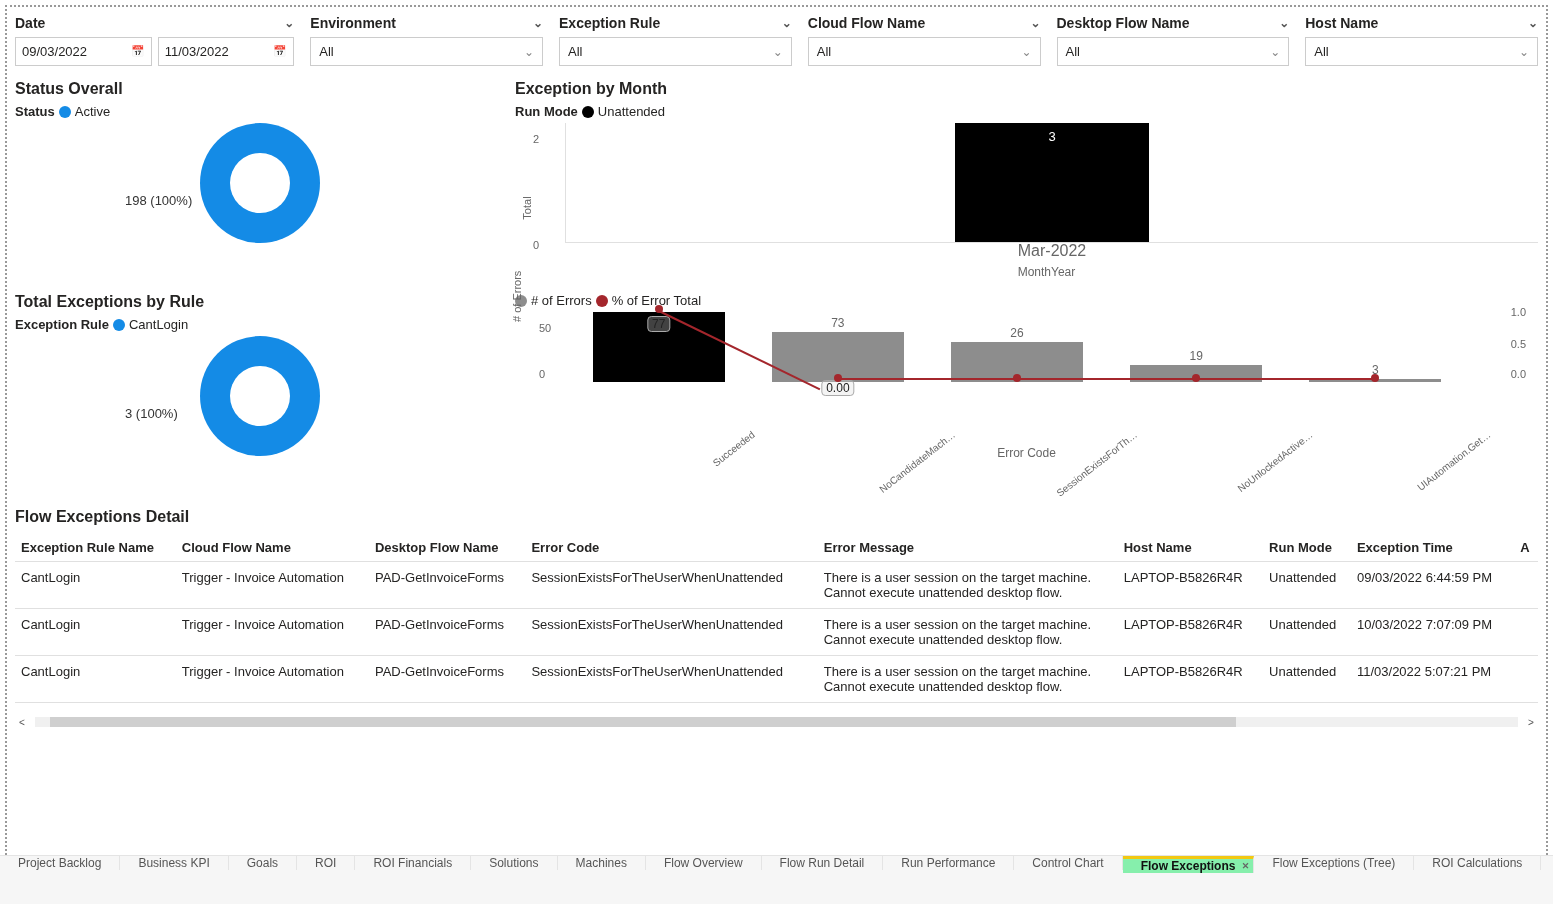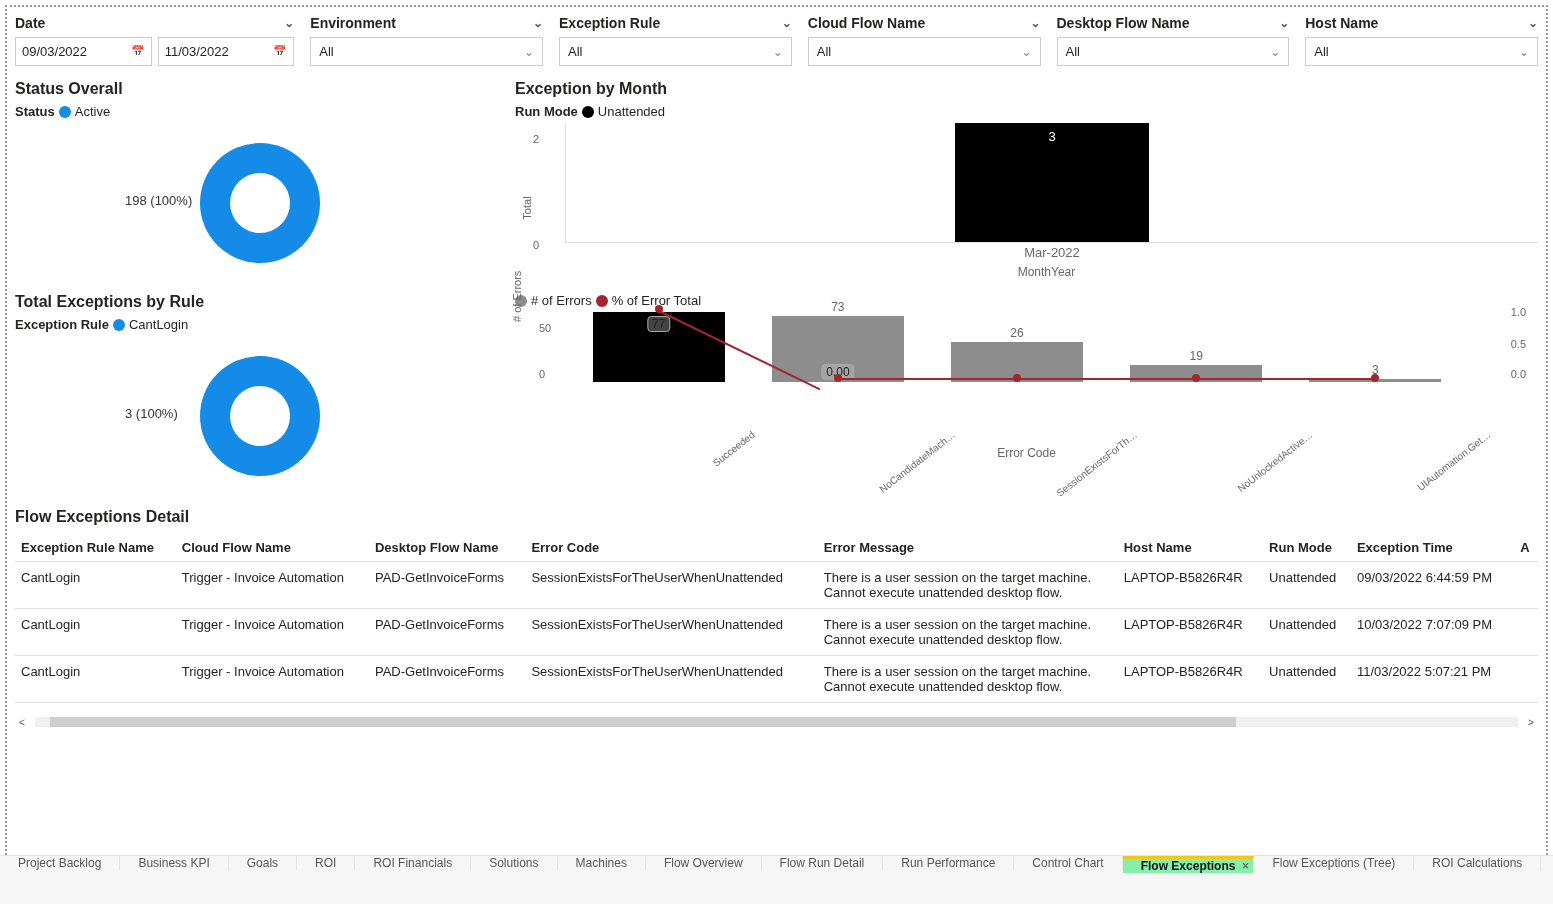--- a/index.html
+++ b/index.html
@@ -23,32 +23,32 @@
   .section-title { font-weight: 700; font-size: 16px; margin-bottom: 6px; }
   .legend-row { font-size: 13px; display: flex; align-items: center; gap: 4px; margin-bottom: 4px; }
   .legend-bold { font-weight: 700; }
   .legend-dot { width: 12px; height: 12px; border-radius: 6px; display: inline-block; }
   .blue { background: #148be6; }
   .black { background: #000; }
   .gray { background: #8d8d8d; }
   .red { background: #a4262c; }
   
   
-  .donut-wrap { display: flex; align-items: center; justify-content: center; height: 160px; position: relative; }
+  .donut-wrap { display: flex; justify-content: center; height: 160px; position: relative; }
   .donut { width: 120px; height: 120px; border-radius: 60px; background: #148be6; position: relative; }
   .donut::after { content: ""; position: absolute; top: 30px; left: 30px; width: 60px; height: 60px; background: #fff; border-radius: 30px; }
   .donut-label { position: absolute; left: 110px; top: 70px; font-size: 13px; color: #333; }
   
   
   .bar-chart-area { height: 170px; position: relative; padding-left: 40px; }
   .y-axis-label { position: absolute; left: 0; top: 50%; transform: translateY(-50%) rotate(-90deg); font-size: 11px; color: #666; }
   .y-tick { position: absolute; font-size: 11px; color: #666; }
   .plot { position: relative; height: 120px; border-left: 1px solid #e0e0e0; border-bottom: 1px solid #e0e0e0; margin-left: 10px; }
   .bar-single { position: absolute; left: 40%; bottom: 0; width: 20%; height: 100%; background: #000; color: #fff; text-align: center; padding-top: 6px; font-size: 13px; }
-  .x-cat { position: absolute; left: 40%; bottom: -18px; width: 20%; text-align: center; font-size: 13px; color: #666; }
+  .x-cat { position: absolute; left: 40%; bottom: -18px; width: 20%; text-align: center; font-size: 16px; color: #666; }
   .x-label { text-align: center; font-size: 12px; color: #666; margin-top: 22px; }
   
   
   .combo-chart-area { height: 160px; position: relative; padding: 0 40px 0 40px; }
   .combo-plot { position: relative; height: 70px; }
   .combo-bar { position: absolute; bottom: 0; background: #8d8d8d; }
   .combo-bar.first { background: #000; }
   .combo-bar-label { position: absolute; top: -2px; left: 50%; transform: translate(-50%, -100%); font-size: 12px; color: #666; }
   .combo-bar-box { position: absolute; top: 4px; left: 50%; transform: translateX(-50%); background: #d9d9d94d; border: 1px solid #aaa; border-radius: 4px; font-size: 12px; color: #222; padding: 0 4px; }
   .combo-x-tick { position: absolute; bottom: -58px; transform: translateX(-50%) rotate(-38deg); font-size: 10px; color: #666; white-space: nowrap; transform-origin: right top; }
@@ -209,21 +209,21 @@
         <div class="y-left-tick" style="top:16px">50</div>
         <div class="y-left-tick" style="top:62px">0</div>
         <div class="y-right-tick" style="top:0px">1.0</div>
         <div class="y-right-tick" style="top:32px">0.5</div>
         <div class="y-right-tick" style="top:62px">0.0</div>
         <div class="combo-plot">
 
           <div class="combo-bar first" style="left:4%; width:14%; height:70px;">
             <div class="combo-bar-box">77</div>
           </div>
-          <div class="combo-bar" style="left:23%; width:14%; height:66px;">
+          <div class="combo-bar" style="left:23%; width:14%; height:50px;">
             <div class="combo-bar-label">73</div>
             <div class="combo-bar-box" style="top:48px">0.00</div>
           </div>
           <div class="combo-bar" style="left:42%; width:14%; height:40px;">
             <div class="combo-bar-label">26</div>
           </div>
           <div class="combo-bar" style="left:61%; width:14%; height:17px;">
             <div class="combo-bar-label">19</div>
           </div>
           <div class="combo-bar" style="left:80%; width:14%; height:3px;">

